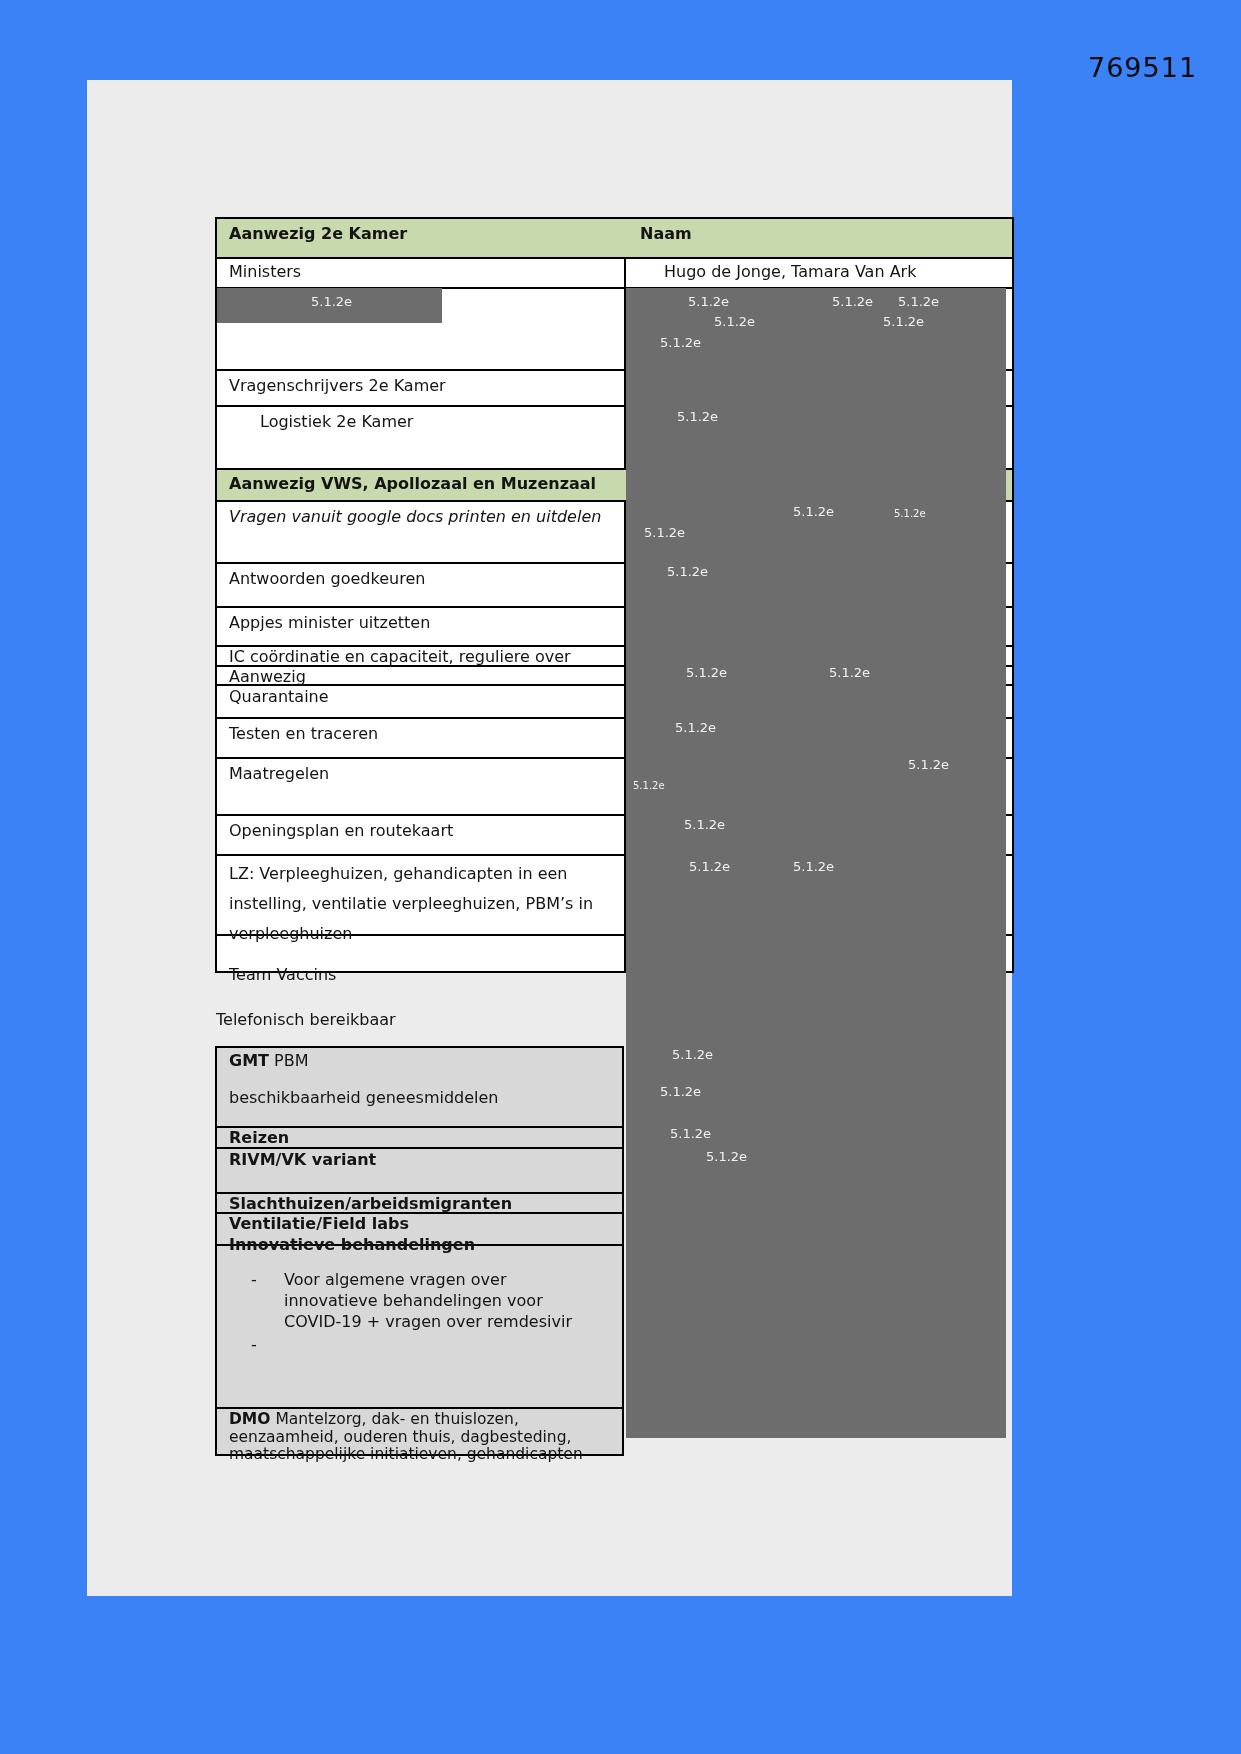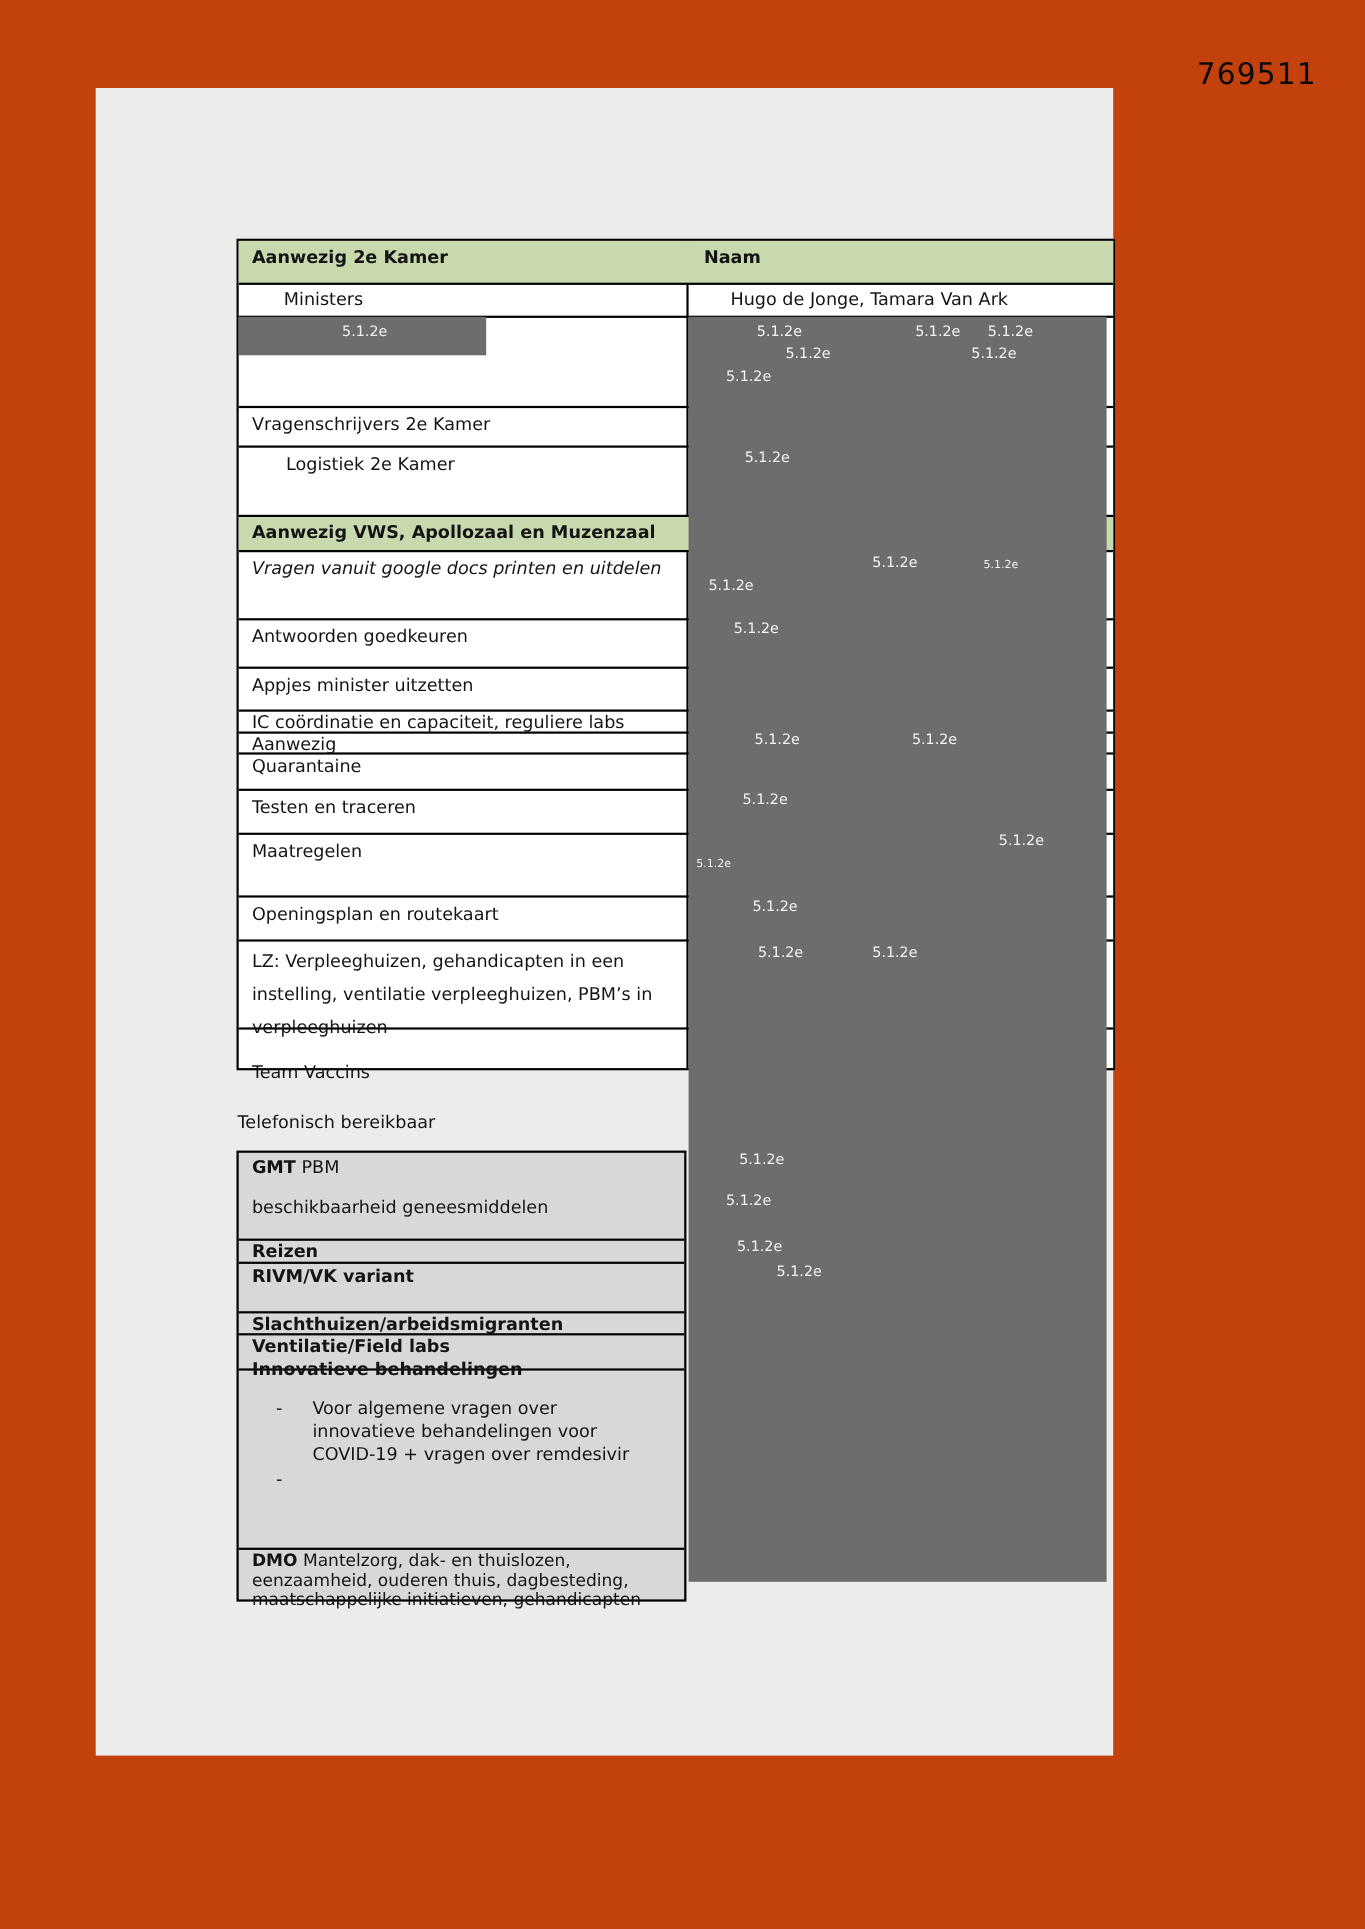--- a/index.html
+++ b/index.html
@@ -1,16 +1,16 @@
 <!DOCTYPE html>
 <html><head>
 <meta charset="utf-8">
 <style>
   html,body{margin:0;padding:0;background:#fff;}
-  .page{position:relative;width:1241px;height:1754px;background:#c2410c;
+  .page{position:relative;width:1241px;height:1754px;background:#3b82f6;
         font-family:"DejaVu Sans","Liberation Sans",sans-serif;color:#141414;overflow:hidden;}
   .panel{position:absolute;left:87px;top:80px;width:925px;height:1516px;background:#ececec;}
   .pagenum{position:absolute;left:1088px;top:52px;font-size:27px;color:#0a0a0a;letter-spacing:1px;}
 
   
   .t1{position:absolute;left:215px;top:217px;width:799px;height:756px;
       border:2px solid #000;box-sizing:border-box;background:#fff;z-index:5;}
   .t1 .row{position:absolute;left:0;width:795px;box-sizing:border-box;border-bottom:2px solid #000;}
   .t1 .row.last{border-bottom:none;}
   .green{background:#c8d9ae;}
@@ -47,21 +47,21 @@
 
   <div class="t1">
     <div class="coldiv"></div>
 
     <div class="row green" style="top:0;height:40px;">
       <div class="cellpad bold">Aanwezig 2e Kamer</div>
       <div class="namecell bold">Naam</div>
     </div>
 
     <div class="row" style="top:40px;height:30px;">
-      <div class="cellpad" style="padding-top:3px;margin-left:29px;">Ministers</div>
+      <div class="cellpad" style="padding-top:3px;">Ministers</div>
       <div class="namecell" style="padding-top:3px;margin-left:24px;">Hugo de Jonge, Tamara Van Ark</div>
     </div>
 
     <div class="row" style="top:70px;height:82px;"></div>
 
     <div class="row" style="top:152px;height:36px;">
       <div class="cellpad">Vragenschrijvers 2e Kamer</div>
     </div>
 
     <div class="row" style="top:188px;height:63px;padding-left:31px;">
@@ -78,21 +78,21 @@
 
     <div class="row" style="top:345px;height:44px;">
       <div class="cellpad">Antwoorden goedkeuren</div>
     </div>
 
     <div class="row" style="top:389px;height:39px;">
       <div class="cellpad">Appjes minister uitzetten</div>
     </div>
 
     <div class="row" style="top:428px;height:20px;">
-      <div class="cellpad" style="padding-top:0;">IC coördinatie en capaciteit, reguliere labs</div>
+      <div class="cellpad" style="padding-top:0;">IC coördinatie en capaciteit, reguliere over</div>
     </div>
 
     <div class="row" style="top:448px;height:19px;">
       <div class="cellpad" style="padding-top:0;">Aanwezig</div>
     </div>
 
     <div class="row" style="top:467px;height:33px;">
       <div class="cellpad" style="padding-top:1px;">Quarantaine</div>
     </div>
 

